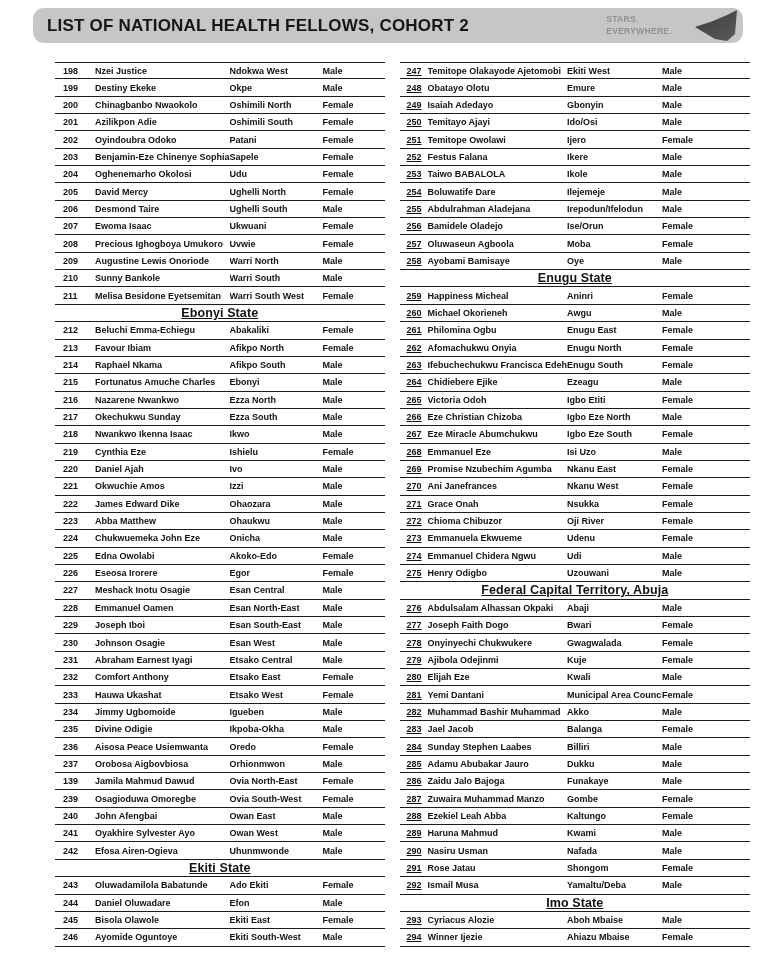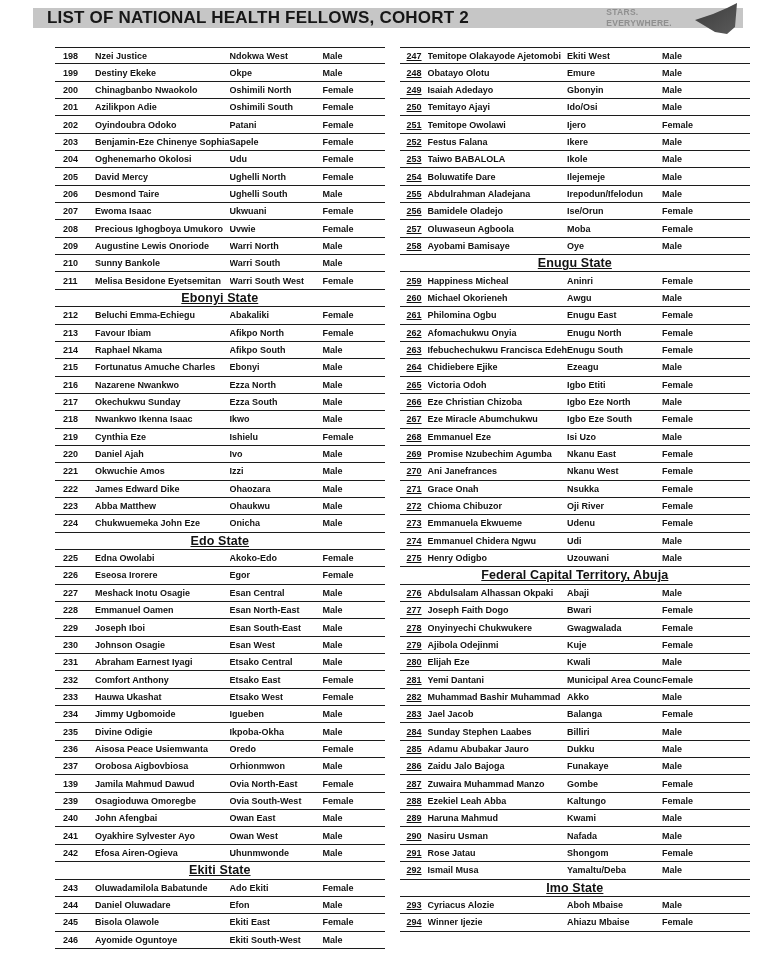--- a/index.html
+++ b/index.html
@@ -13,26 +13,27 @@
   }
   *{box-sizing:border-box;margin:0;padding:0;}
   html,body{width:768px;height:960px;overflow:hidden;}
   body{
     background:var(--page_bg);
     font-family:"Liberation Sans","DejaVu Sans",sans-serif;
     color:var(--row_text);
   }
   .header-bar{
     margin:8px 25px 0 33px;
-    height:20px;
+    height:35px;
     background:var(--header_bar_bg);
     display:flex;
     align-items:center;
     justify-content:space-between;
     padding:0 6px 0 14px;
+    border-radius:11px;
   }
   .page-title{
     font-size:17px;
     font-weight:800;
     letter-spacing:0.2px;
     color:var(--title_text);
     white-space:nowrap;
   }
   .brand{
     display:flex;
@@ -265,21 +266,20 @@
         <span class="c name">Abba Matthew</span>
         <span class="c lga">Ohaukwu</span>
         <span class="c gender">Male</span>
       </div>
       <div class="trow">
         <span class="c no">224</span>
         <span class="c name">Chukwuemeka John Eze</span>
         <span class="c lga">Onicha</span>
         <span class="c gender">Male</span>
       </div>
-      <div class="srow">Edo State</div>
       <div class="trow">
         <span class="c no">225</span>
         <span class="c name">Edna Owolabi</span>
         <span class="c lga">Akoko-Edo</span>
         <span class="c gender">Female</span>
       </div>
       <div class="trow">
         <span class="c no">226</span>
         <span class="c name">Eseosa Irorere</span>
         <span class="c lga">Egor</span>

